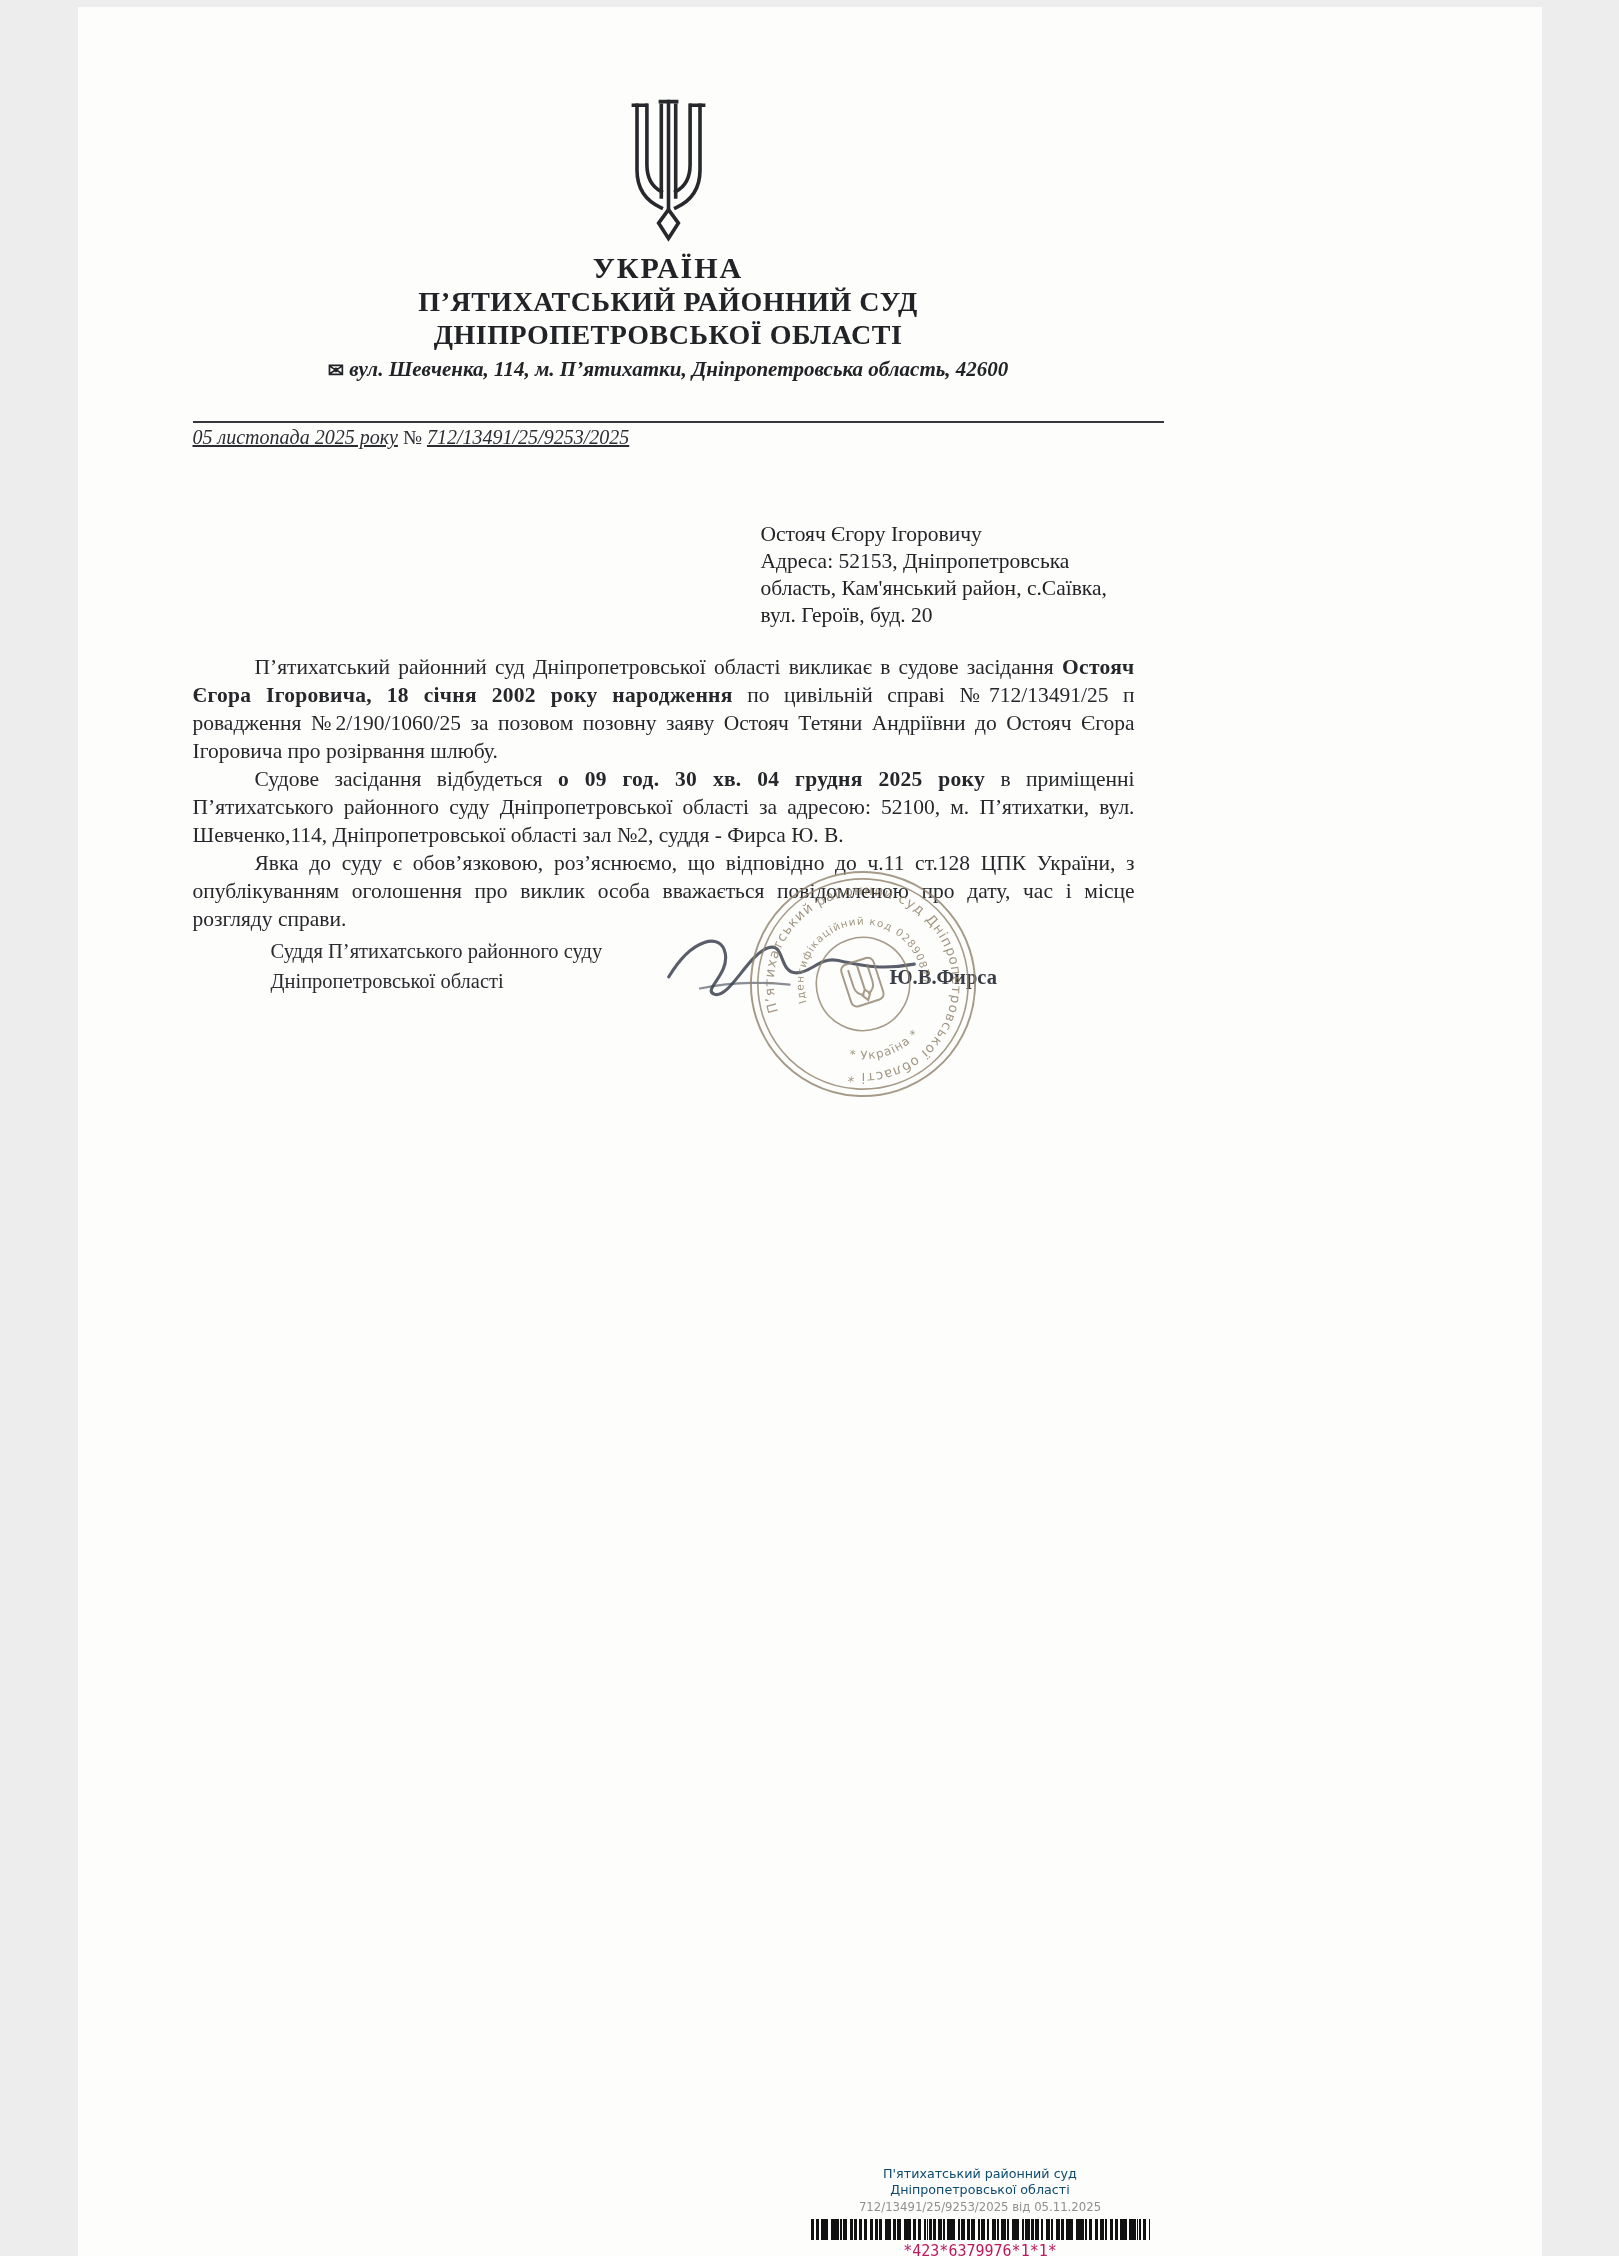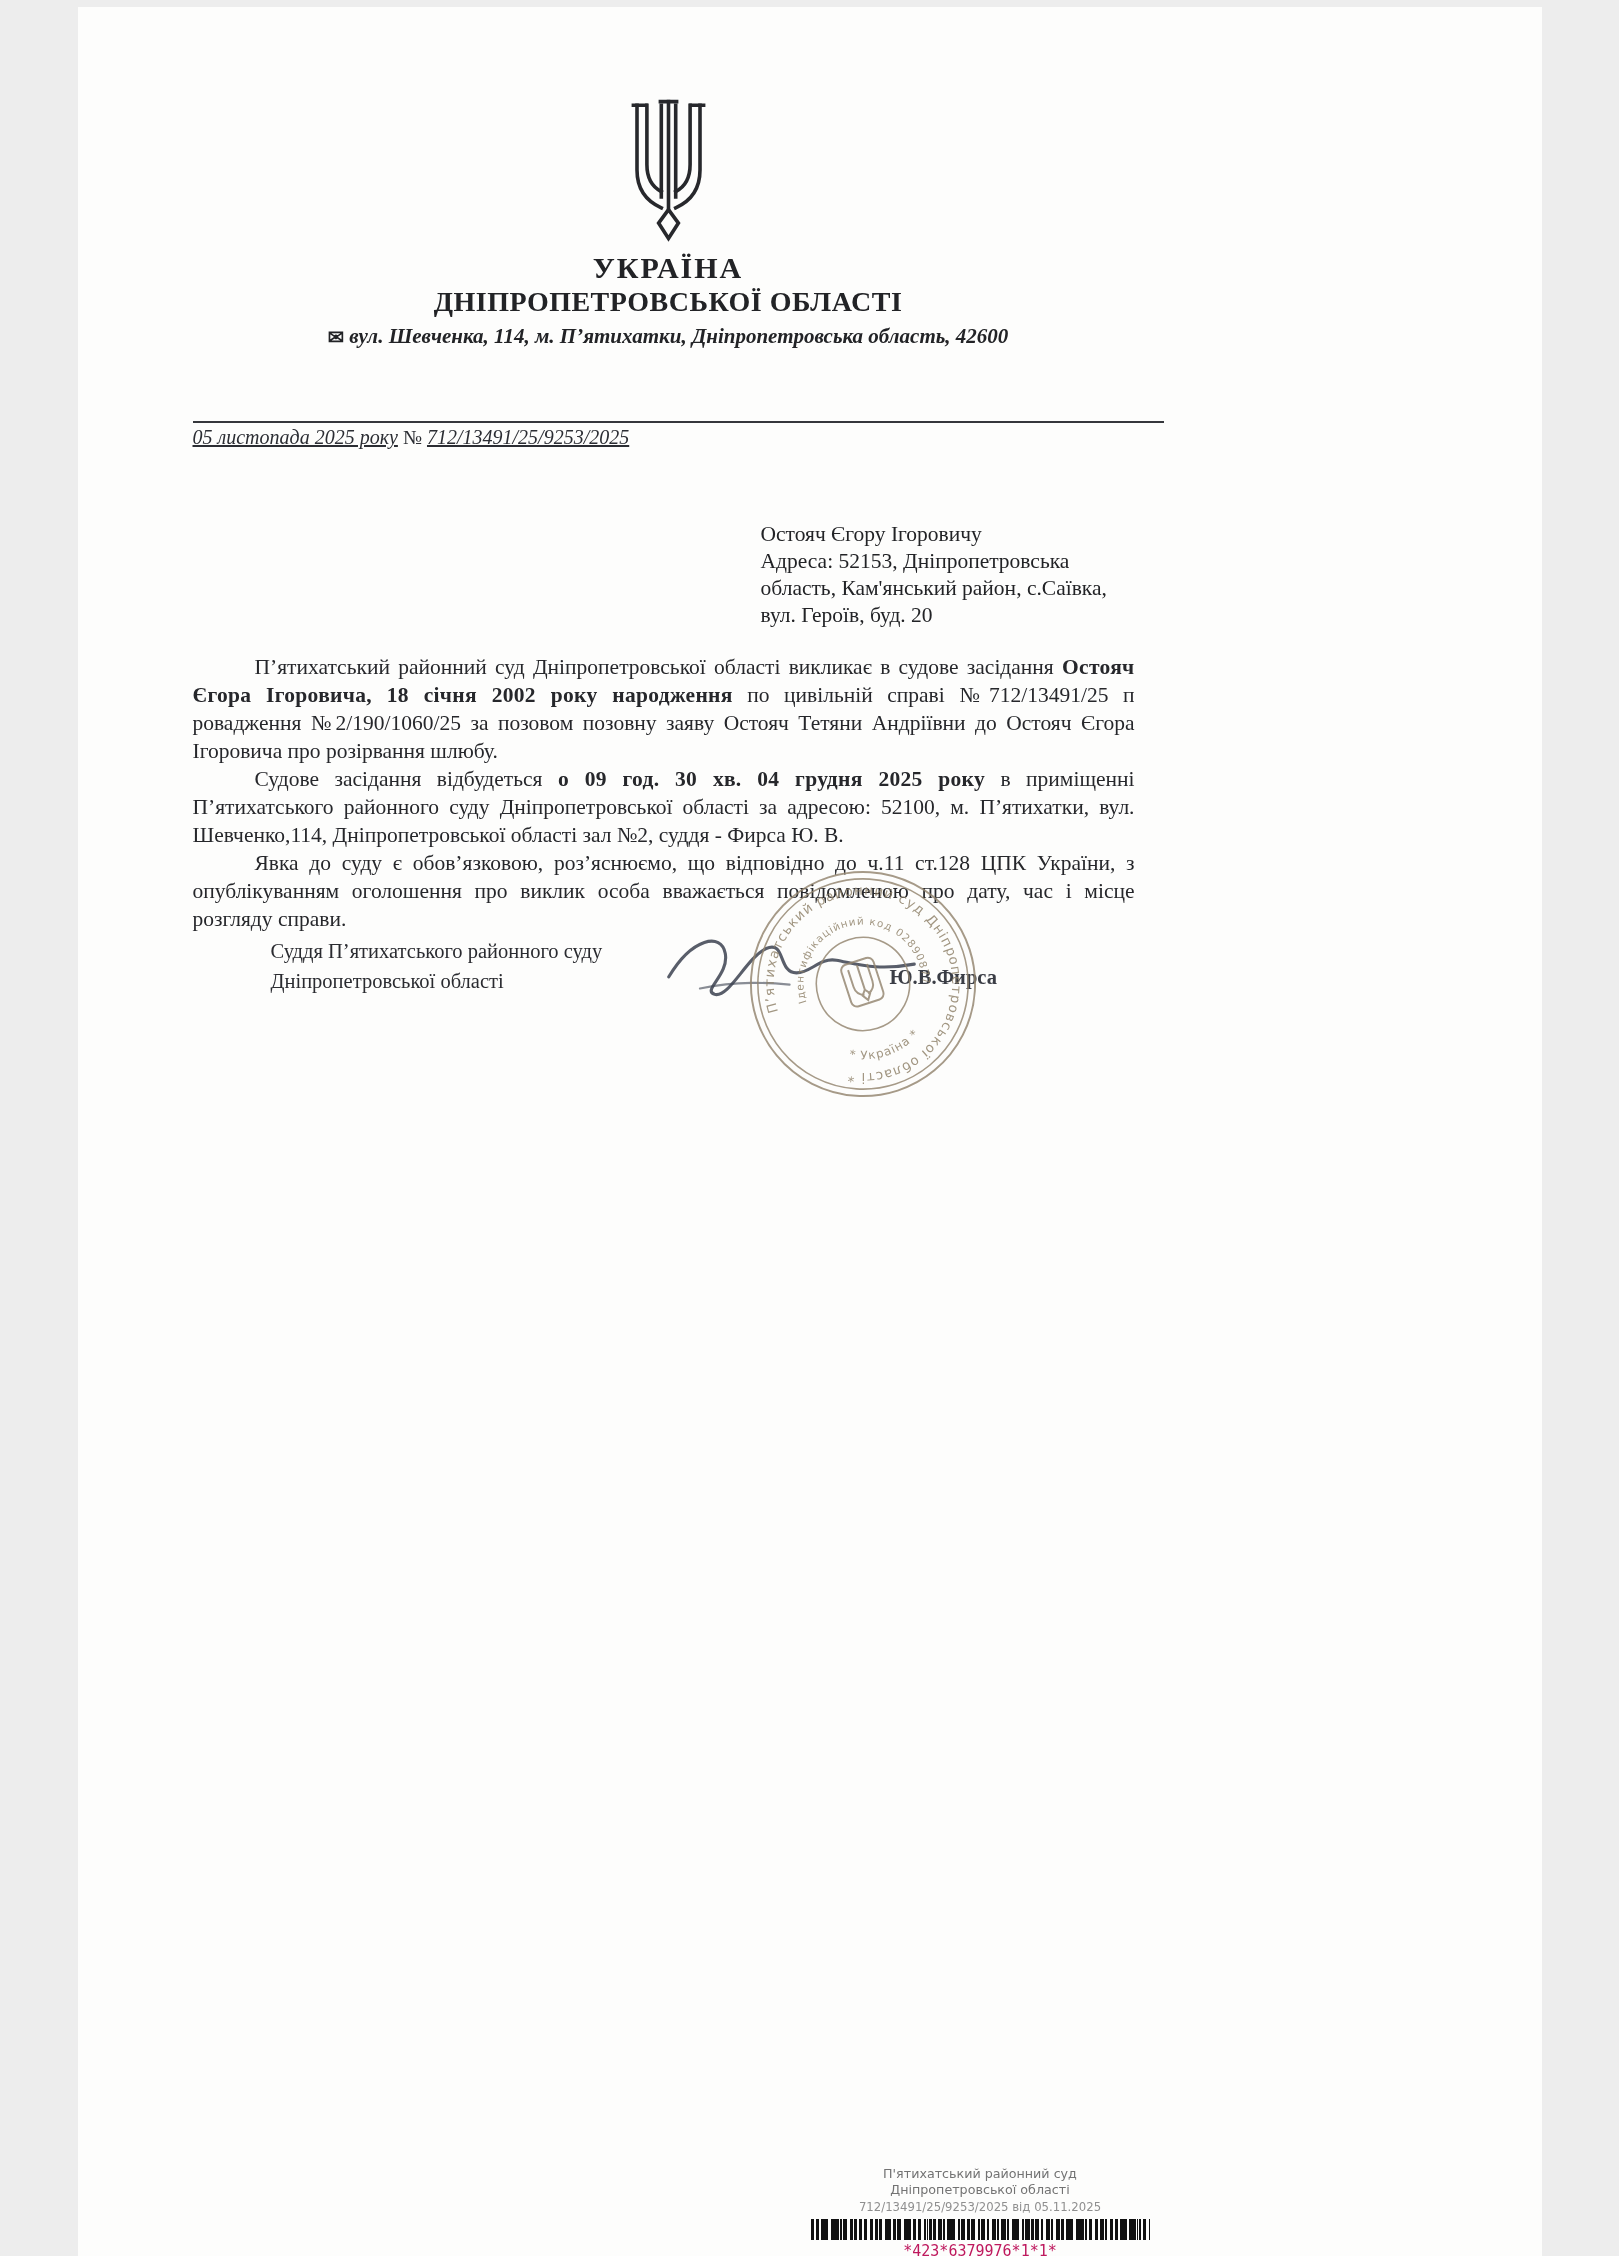--- a/index.html
+++ b/index.html
@@ -30,21 +30,21 @@
   
   .signblock { position:absolute; left:193px; top:929px; font-size:20.5px; line-height:30px; color:#2a2b30; }
   .signname  { position:absolute; left:812px; top:959px; font-size:20.5px; color:#3a3d45;font-weight:bold; }
   .sig   { position:absolute; left:583px; top:913px; }
   .stamp { position:absolute; left:666px; top:858px; width:238px; height:238px; transform:rotate(-18deg); opacity:0.82; }
   .sr   { fill:none; stroke:#93856f; stroke-width:2; }
   .srt  { fill:none; stroke:#93856f; stroke-width:1.6; }
   .stxt { fill:#8e8068; letter-spacing:1px; font-family:"DejaVu Sans", sans-serif; }
   
   .footer { position:absolute; left:733px; top:2159px; width:339px; text-align:center; font-family:"DejaVu Sans", sans-serif; }
-  .f1 { font-size:12.7px; color:#737373; line-height:15.6px; }
+  .f1 { font-size:12.7px; color:#0c4a6e; line-height:15.6px; }
   .f3 { font-size:11.7px; color:#8f8f8f; margin-top:2.9px; }
   .barcode {
     height:21.5px; margin-top:4.9px; width:100%;
     background-image:
       repeating-linear-gradient(90deg,#111 0 2px, transparent 2px 4.9px),
       repeating-linear-gradient(90deg,#111 0 1px, transparent 1px 6.8px),
       repeating-linear-gradient(90deg,#111 0 2.9px, transparent 2.9px 10.7px);
   }
   .fcode { font-size:15px; margin-top:2px; color:#be185d; font-family:"DejaVu Sans Mono", monospace; }
 </style>
@@ -60,20 +60,21 @@
         <path d="M20 8 v72 q0 30 27 42"></path>
         <path d="M90 8 v72 q0 30 -27 42"></path>
         <path d="M31 8 v66 q0 22 16 30"></path>
         <path d="M79 8 v66 q0 22 -16 30"></path>
         <path d="M47 8 v102 M63 8 v102"></path>
         <path d="M55 4 v118"></path>
         <path d="M55 124 l-11 15 l11 17 l11 -17 z"></path>
       </g>
     </svg>
     <div class="h-country">УКРАЇНА</div>
+    <div class="h-court">П’ЯТИХАТСЬКИЙ РАЙОННИЙ СУД</div>
     <div class="h-court">ДНІПРОПЕТРОВСЬКОЇ ОБЛАСТІ</div>
     <div class="h-addr">
       <span class="ic">✉</span>
       <span>вул. Шевченка, 114,  м. П’ятихатки,  Дніпропетровська область, 42600</span>
     </div>
   </div>
 
   <div class="rule"></div>
   <div class="refline">
     <span class="u">05 листопада 2025 року</span>

